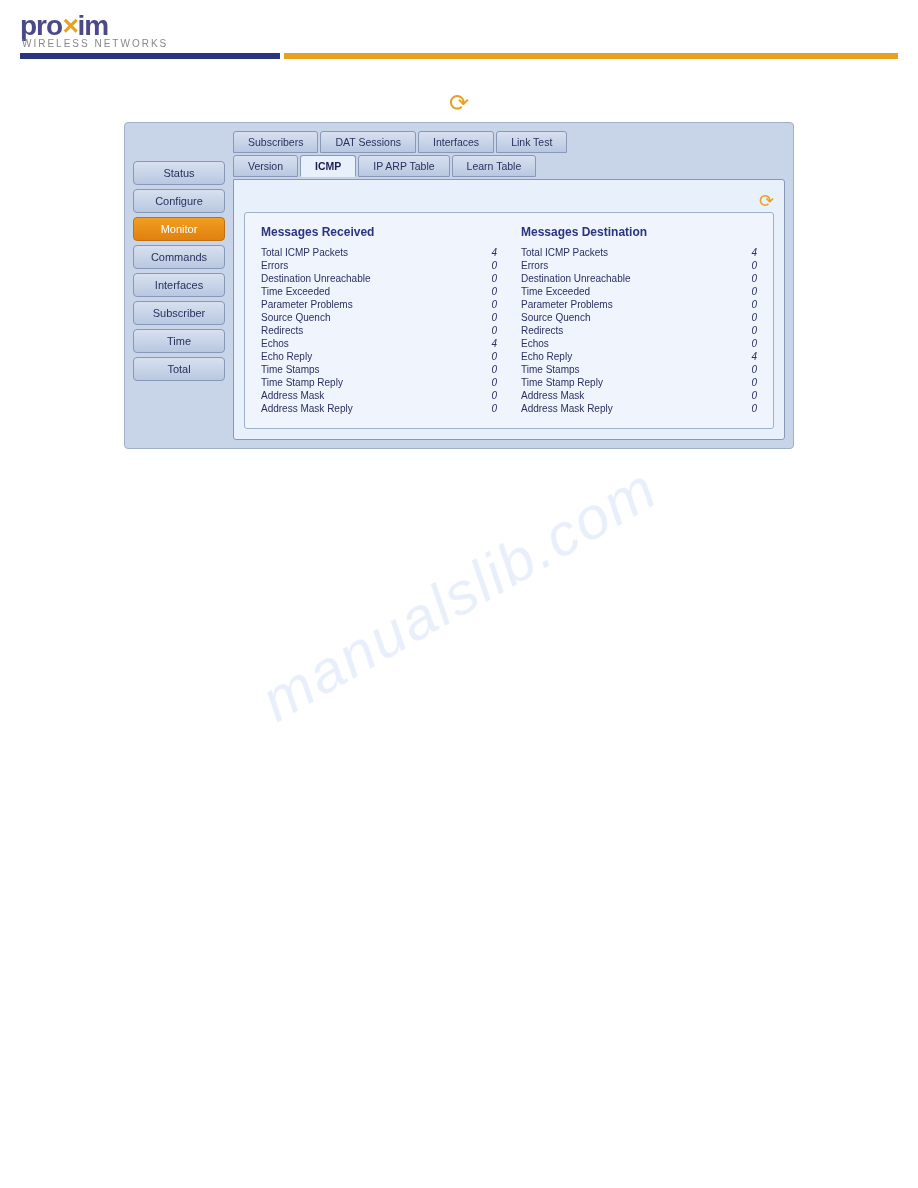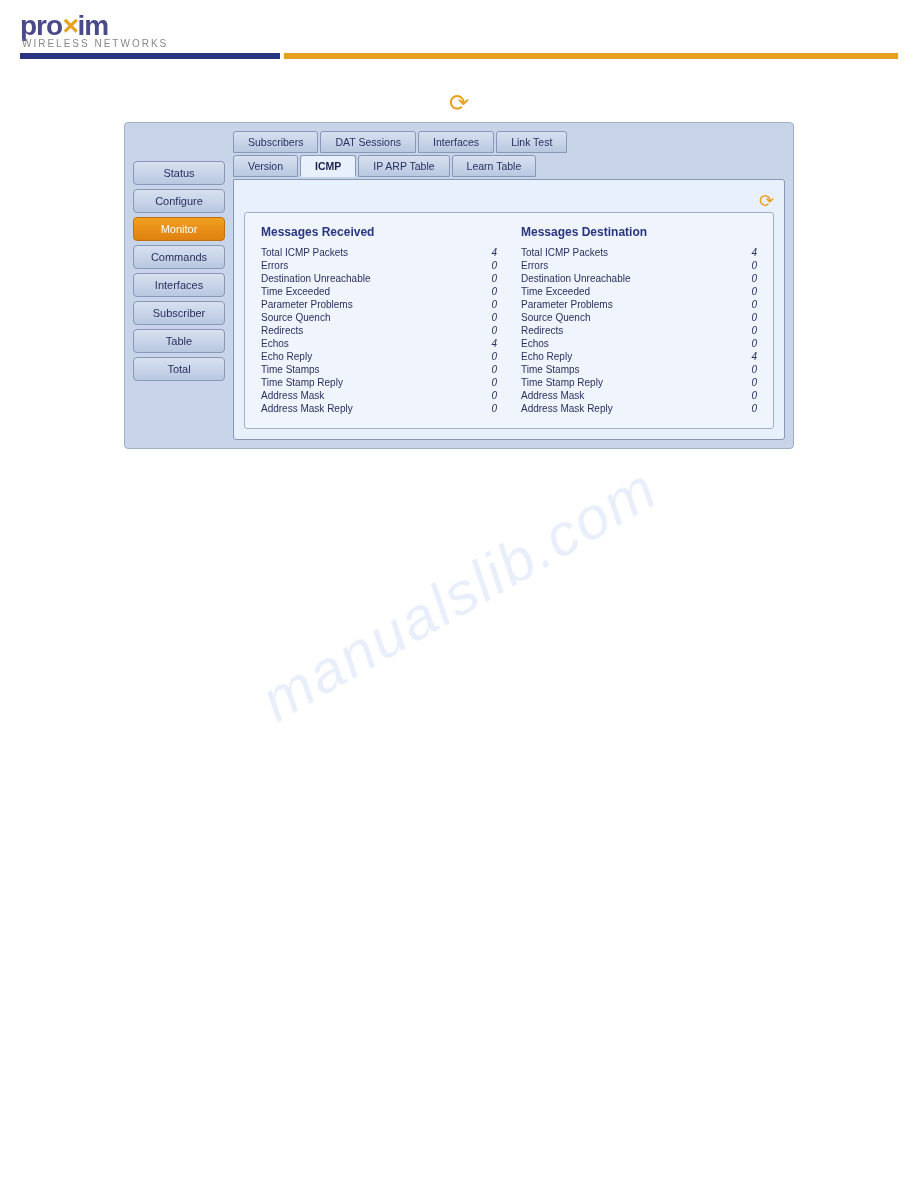--- a/index.html
+++ b/index.html
@@ -237,21 +237,21 @@
   <div class="panel">
     <div class="layout">
 
       <div class="sidebar">
         <div class="nav-btn">Status</div>
         <div class="nav-btn">Configure</div>
         <div class="nav-btn active">Monitor</div>
         <div class="nav-btn">Commands</div>
         <div class="nav-btn">Interfaces</div>
         <div class="nav-btn">Subscriber</div>
-        <div class="nav-btn">Table</div>
+        <div class="nav-btn">Time</div>
         <div class="nav-btn">Total</div>
       </div>
 
       <div class="content-area">
 
         <div class="tabs-row">
           <div class="tab">Subscribers</div>
           <div class="tab">DAT Sessions</div>
           <div class="tab">Interfaces</div>
           <div class="tab">Link Test</div>

